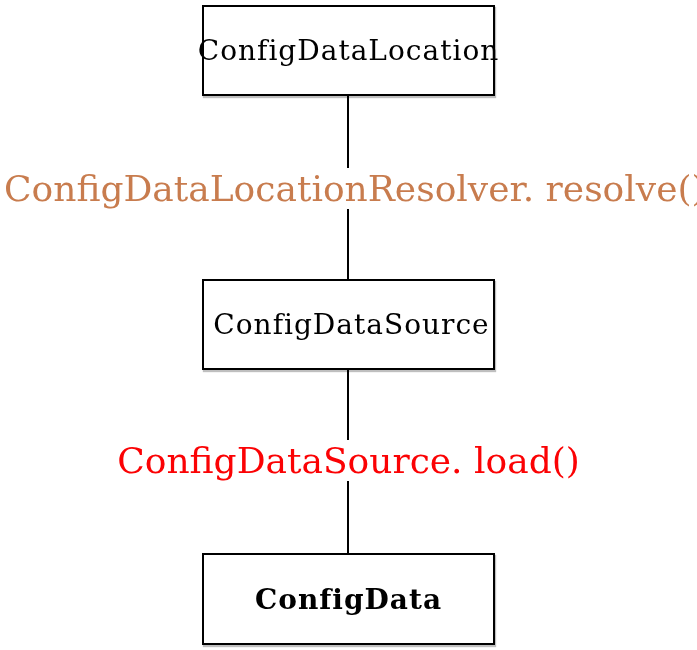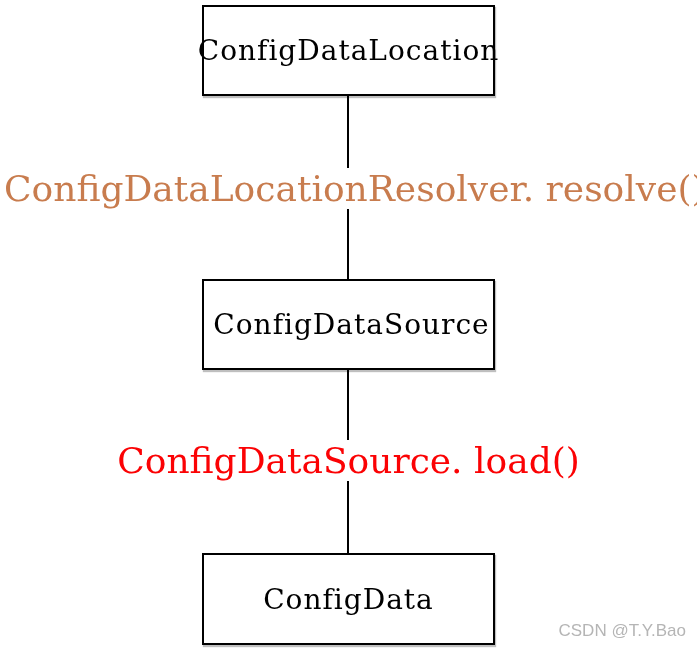--- a/index.html
+++ b/index.html
@@ -36,21 +36,21 @@
     z-index: 2;
   }
   .node-label {
     font-size: 28px;
     color: #000000;
     letter-spacing: 1px;
     white-space: nowrap;
   }
   .node-1 { top: 5px; height: 91px; }
   .node-2 { top: 279px; height: 91px; padding-left: 6px; }
-  .node-3 { top: 553px; }
+  .node-3 { top: 553px; font-weight: bold; }
   .edge-label {
     position: absolute;
     left: 0;
     width: 100%;
     text-align: center;
     z-index: 2;
     line-height: 46px;
     white-space: nowrap;
   }
   .edge-label span {
@@ -90,15 +90,14 @@
   </div>
 
   <div class="edge-label edge-label-2">
     <span style="color: rgb(251, 2, 4);">ConfigDataSource. load()</span>
   </div>
 
   <div class="node node-3">
     <span class="node-label">ConfigData</span>
   </div>
 
-  <div class="watermark" style="color: rgb(181, 181, 181);">CSDN @T.Y.Bao</div>
 
 </div>
 
 </body></html>

